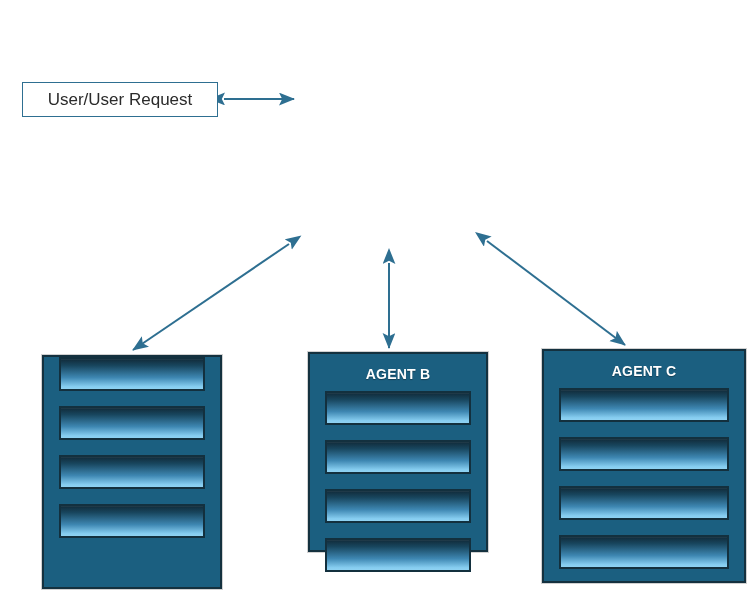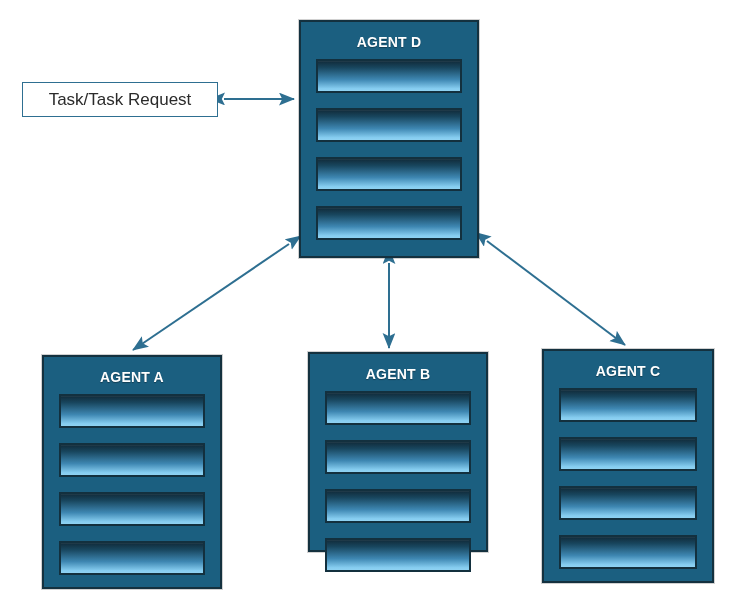--- a/index.html
+++ b/index.html
@@ -111,54 +111,44 @@
     <line x1="224" y1="99" x2="294" y2="99" stroke="#2e6f91" stroke-width="2" marker-start="url(#arrowStart)" marker-end="url(#arrowEnd)"></line>
 
     <line x1="289" y1="244" x2="133" y2="350" stroke="#2e6f91" stroke-width="2" marker-start="url(#arrowStart)" marker-end="url(#arrowEnd)"></line>
 
     <line x1="389" y1="263" x2="389" y2="348" stroke="#2e6f91" stroke-width="2" marker-start="url(#arrowStart)" marker-end="url(#arrowEnd)"></line>
 
     <line x1="487" y1="241" x2="625" y2="345" stroke="#2e6f91" stroke-width="2" marker-start="url(#arrowStart)" marker-end="url(#arrowEnd)"></line>
   </svg>
 
   <div class="task-box" style="left:22px; top:82px; width:196px; height:35px;">
-    <span class="task-box-label">Task/Task Request</span>
+    <span class="task-box-label">User/User Request</span>
   </div>
 
-  <div class="agent-panel" style="left:299px; top:20px; width:180px; height:238px;">
-    <div class="agent-title">AGENT D</div>
-    <div class="agent-rows">
-      <div class="agent-row"></div>
-      <div class="agent-row"></div>
-      <div class="agent-row"></div>
-      <div class="agent-row"></div>
-    </div>
-  </div>
 
   <div class="agent-panel" style="left:42px; top:355px; width:180px; height:234px;">
-    <div class="agent-title">AGENT A</div>
     <div class="agent-rows">
       <div class="agent-row"></div>
       <div class="agent-row"></div>
       <div class="agent-row"></div>
       <div class="agent-row"></div>
     </div>
   </div>
 
   <div class="agent-panel" style="left:308px; top:352px; width:180px; height:200px;">
     <div class="agent-title">AGENT B</div>
     <div class="agent-rows">
       <div class="agent-row"></div>
       <div class="agent-row"></div>
       <div class="agent-row"></div>
       <div class="agent-row"></div>
     </div>
   </div>
 
-  <div class="agent-panel" style="left:542px; top:349px; width:172px; height:234px;">
+  <div class="agent-panel" style="left:542px; top:349px; width:204px; height:234px;">
     <div class="agent-title">AGENT C</div>
     <div class="agent-rows">
       <div class="agent-row"></div>
       <div class="agent-row"></div>
       <div class="agent-row"></div>
       <div class="agent-row"></div>
     </div>
   </div>
 
 </div>

